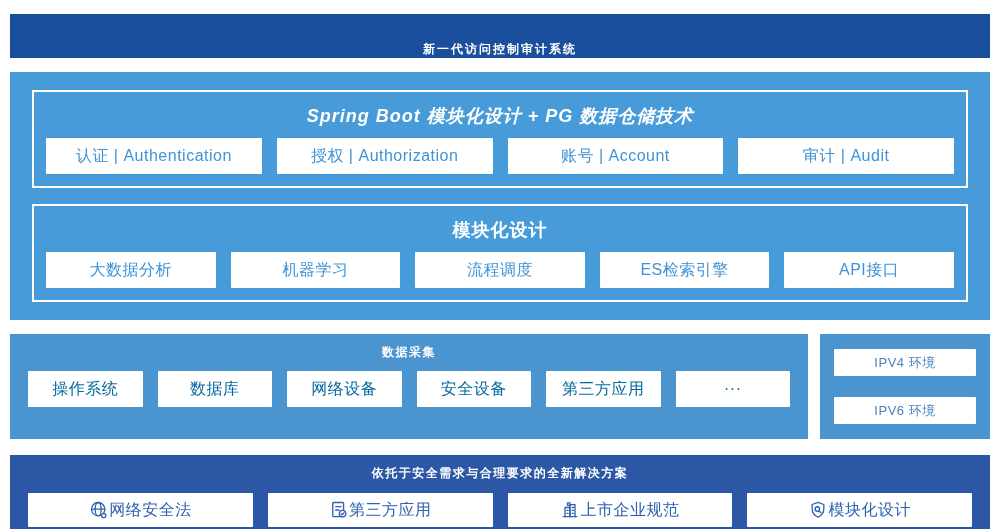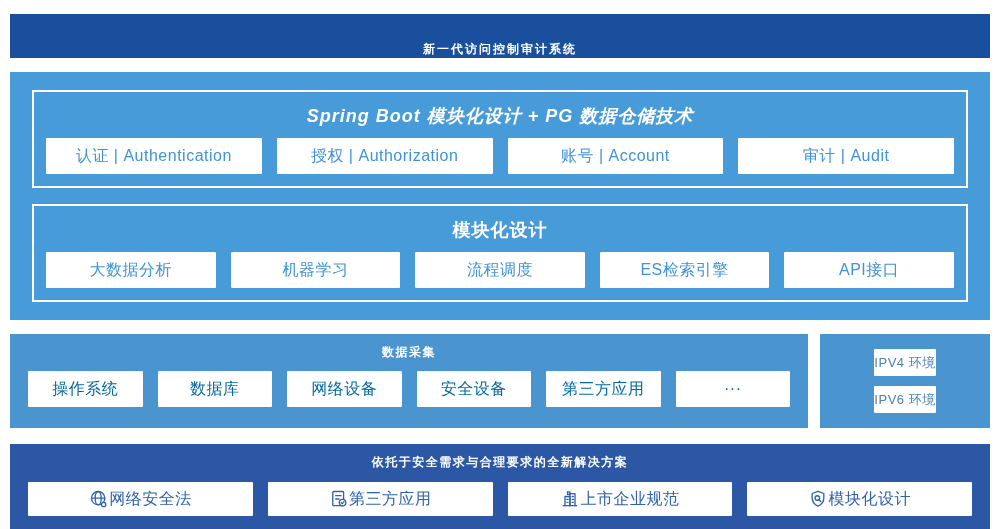--- a/index.html
+++ b/index.html
@@ -44,21 +44,21 @@
     white-space: nowrap;
   }
 
   
   .middle-row { margin-top: 14px; display: flex; gap: 12px; }
   .collect-panel { flex: 1; background: #4a94d0; padding: 10px 18px 14px; }
   .collect-panel .section-title { margin-bottom: 10px; }
   .collect-panel .white-box { color: #0369a1; }
   .env-panel {
     width: 170px; background: #4a94d0; padding: 15px 14px;
-    display: flex; flex-direction: column; justify-content: center; gap: 10px; align-items: center;
+    display: flex; flex-direction: column; justify-content: center; gap: 21px;
   }
   .env-panel .white-box { flex: none; height: 27px; font-size: 13px; color: #4d82b8; }
 
   
   .solution { margin-top: 16px; background: #2b57a4; padding: 10px 18px 16px; }
   .solution .section-title { margin-bottom: 11px; }
   .solution .white-box { height: 34px; color: #2f62ad; }
   .icon { display: inline-flex; align-items: center; color: #2f62ad; }
   .icon svg { display: block; }
 </style>

